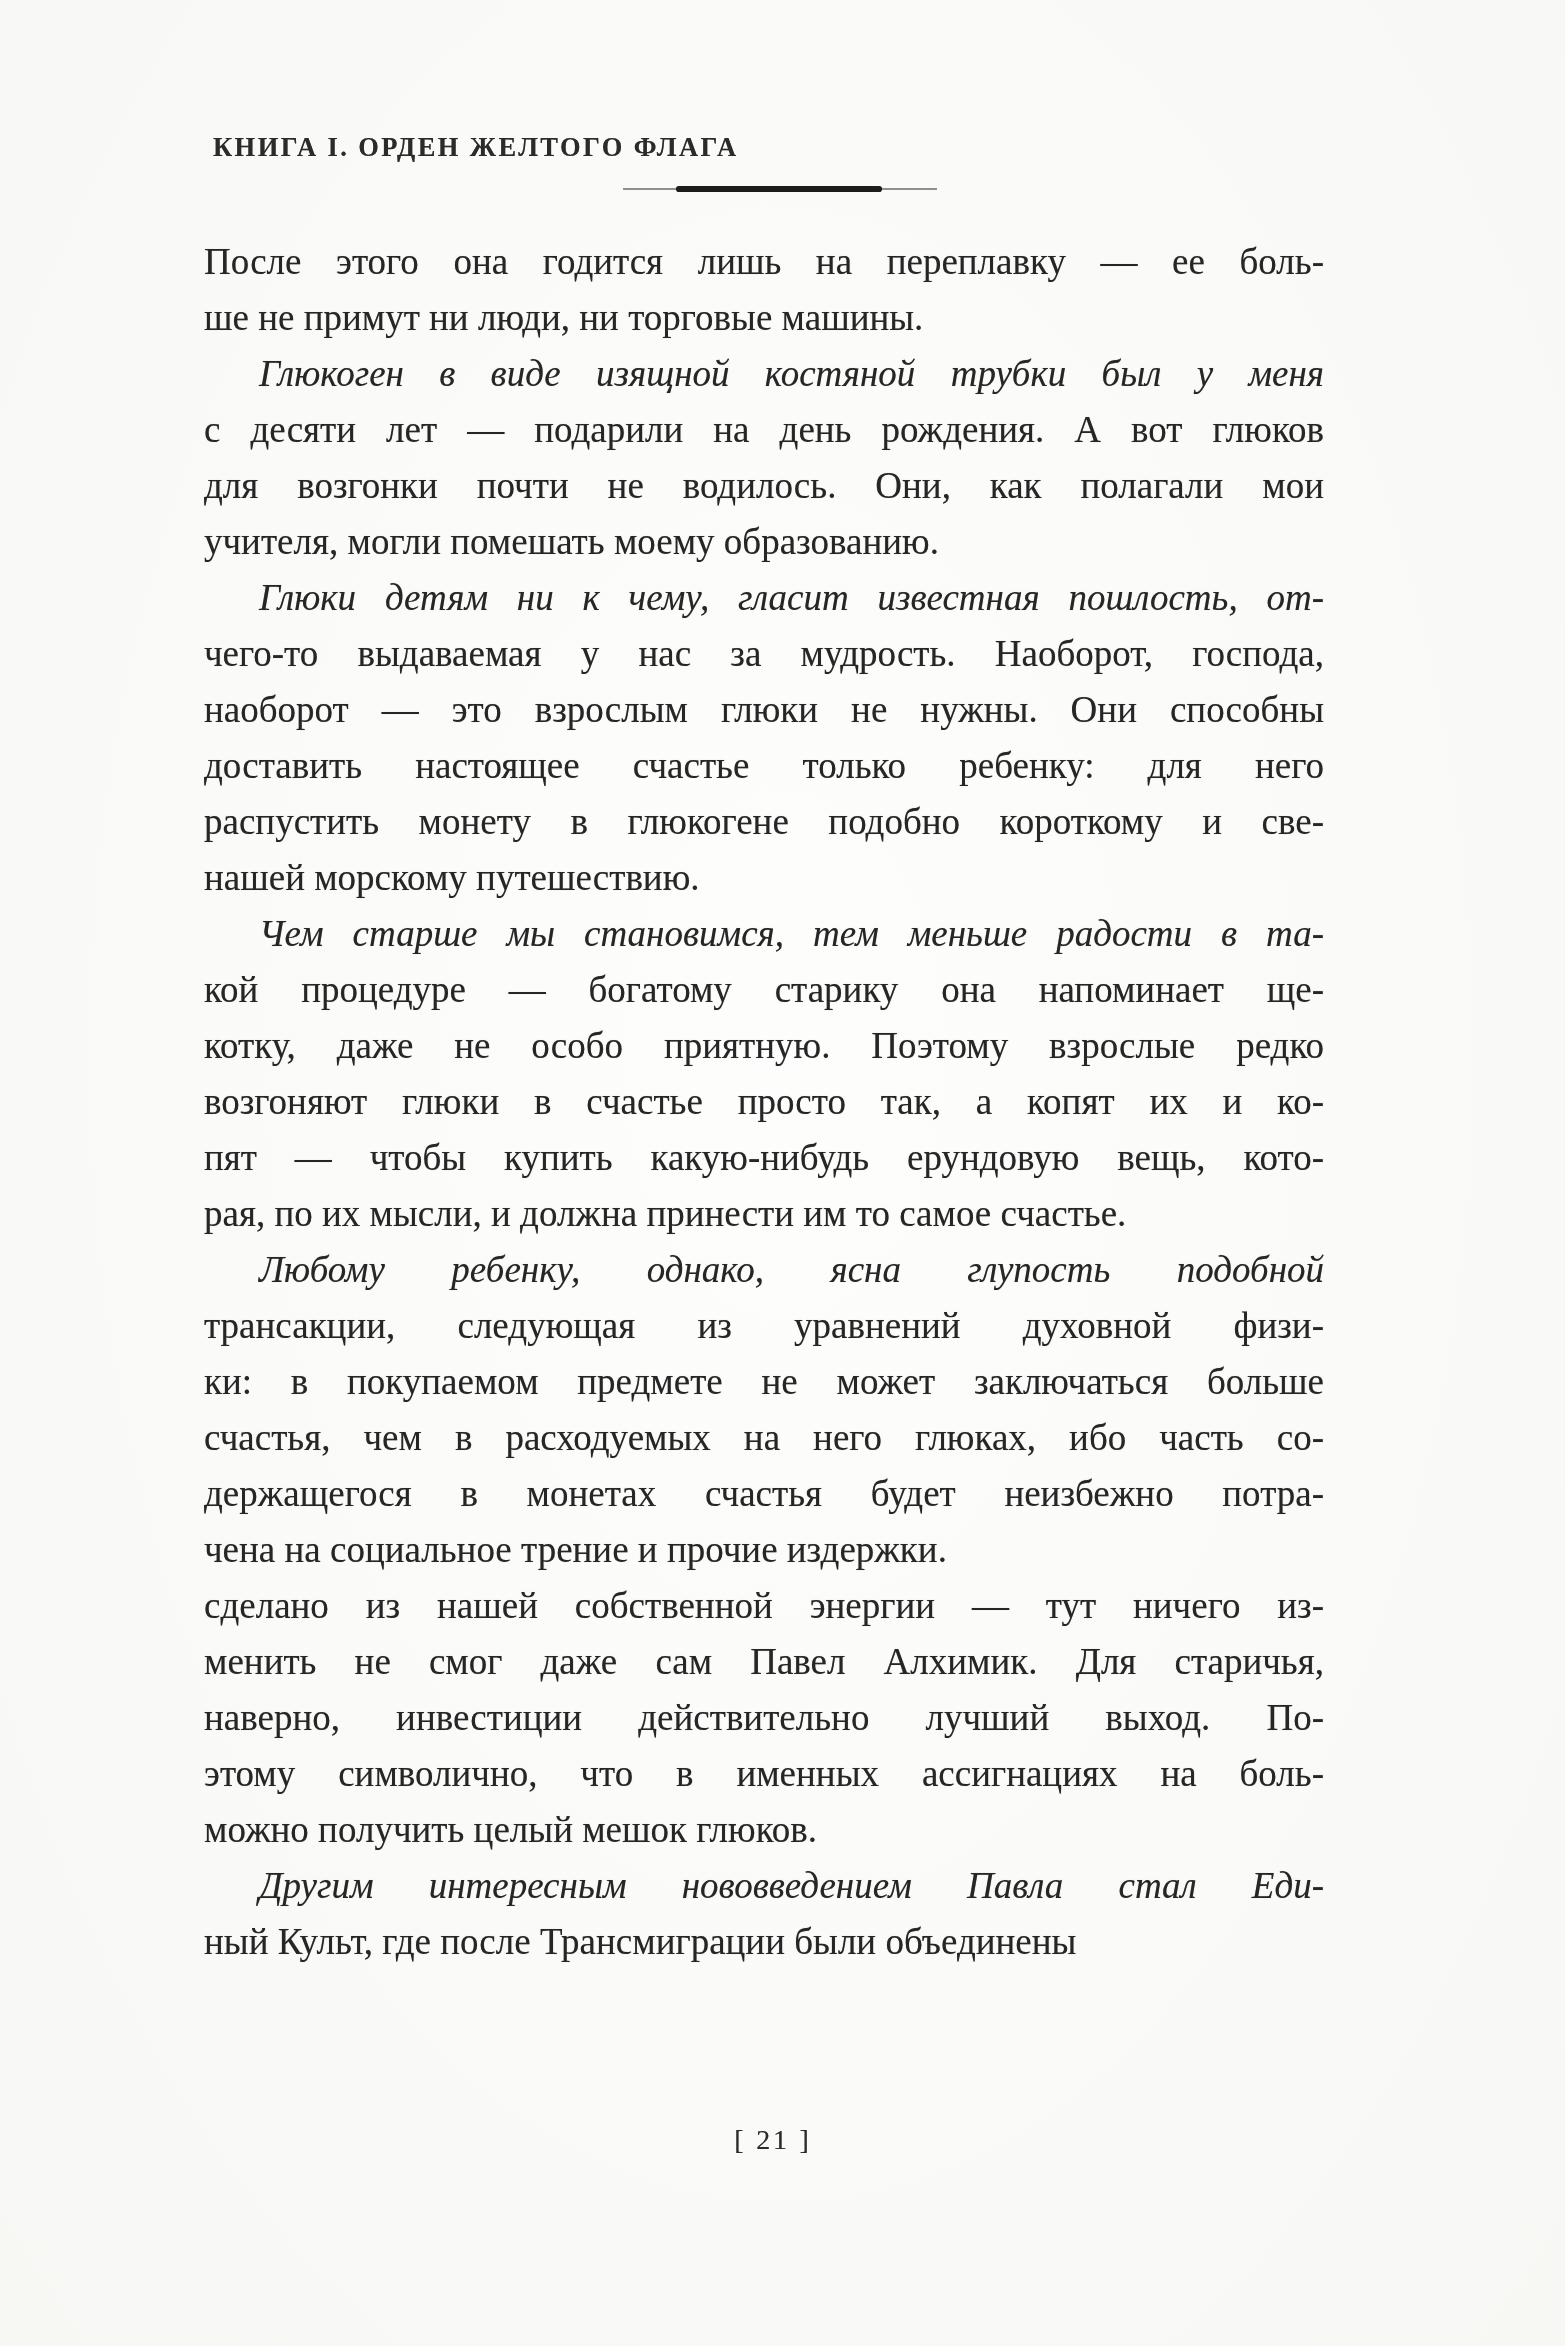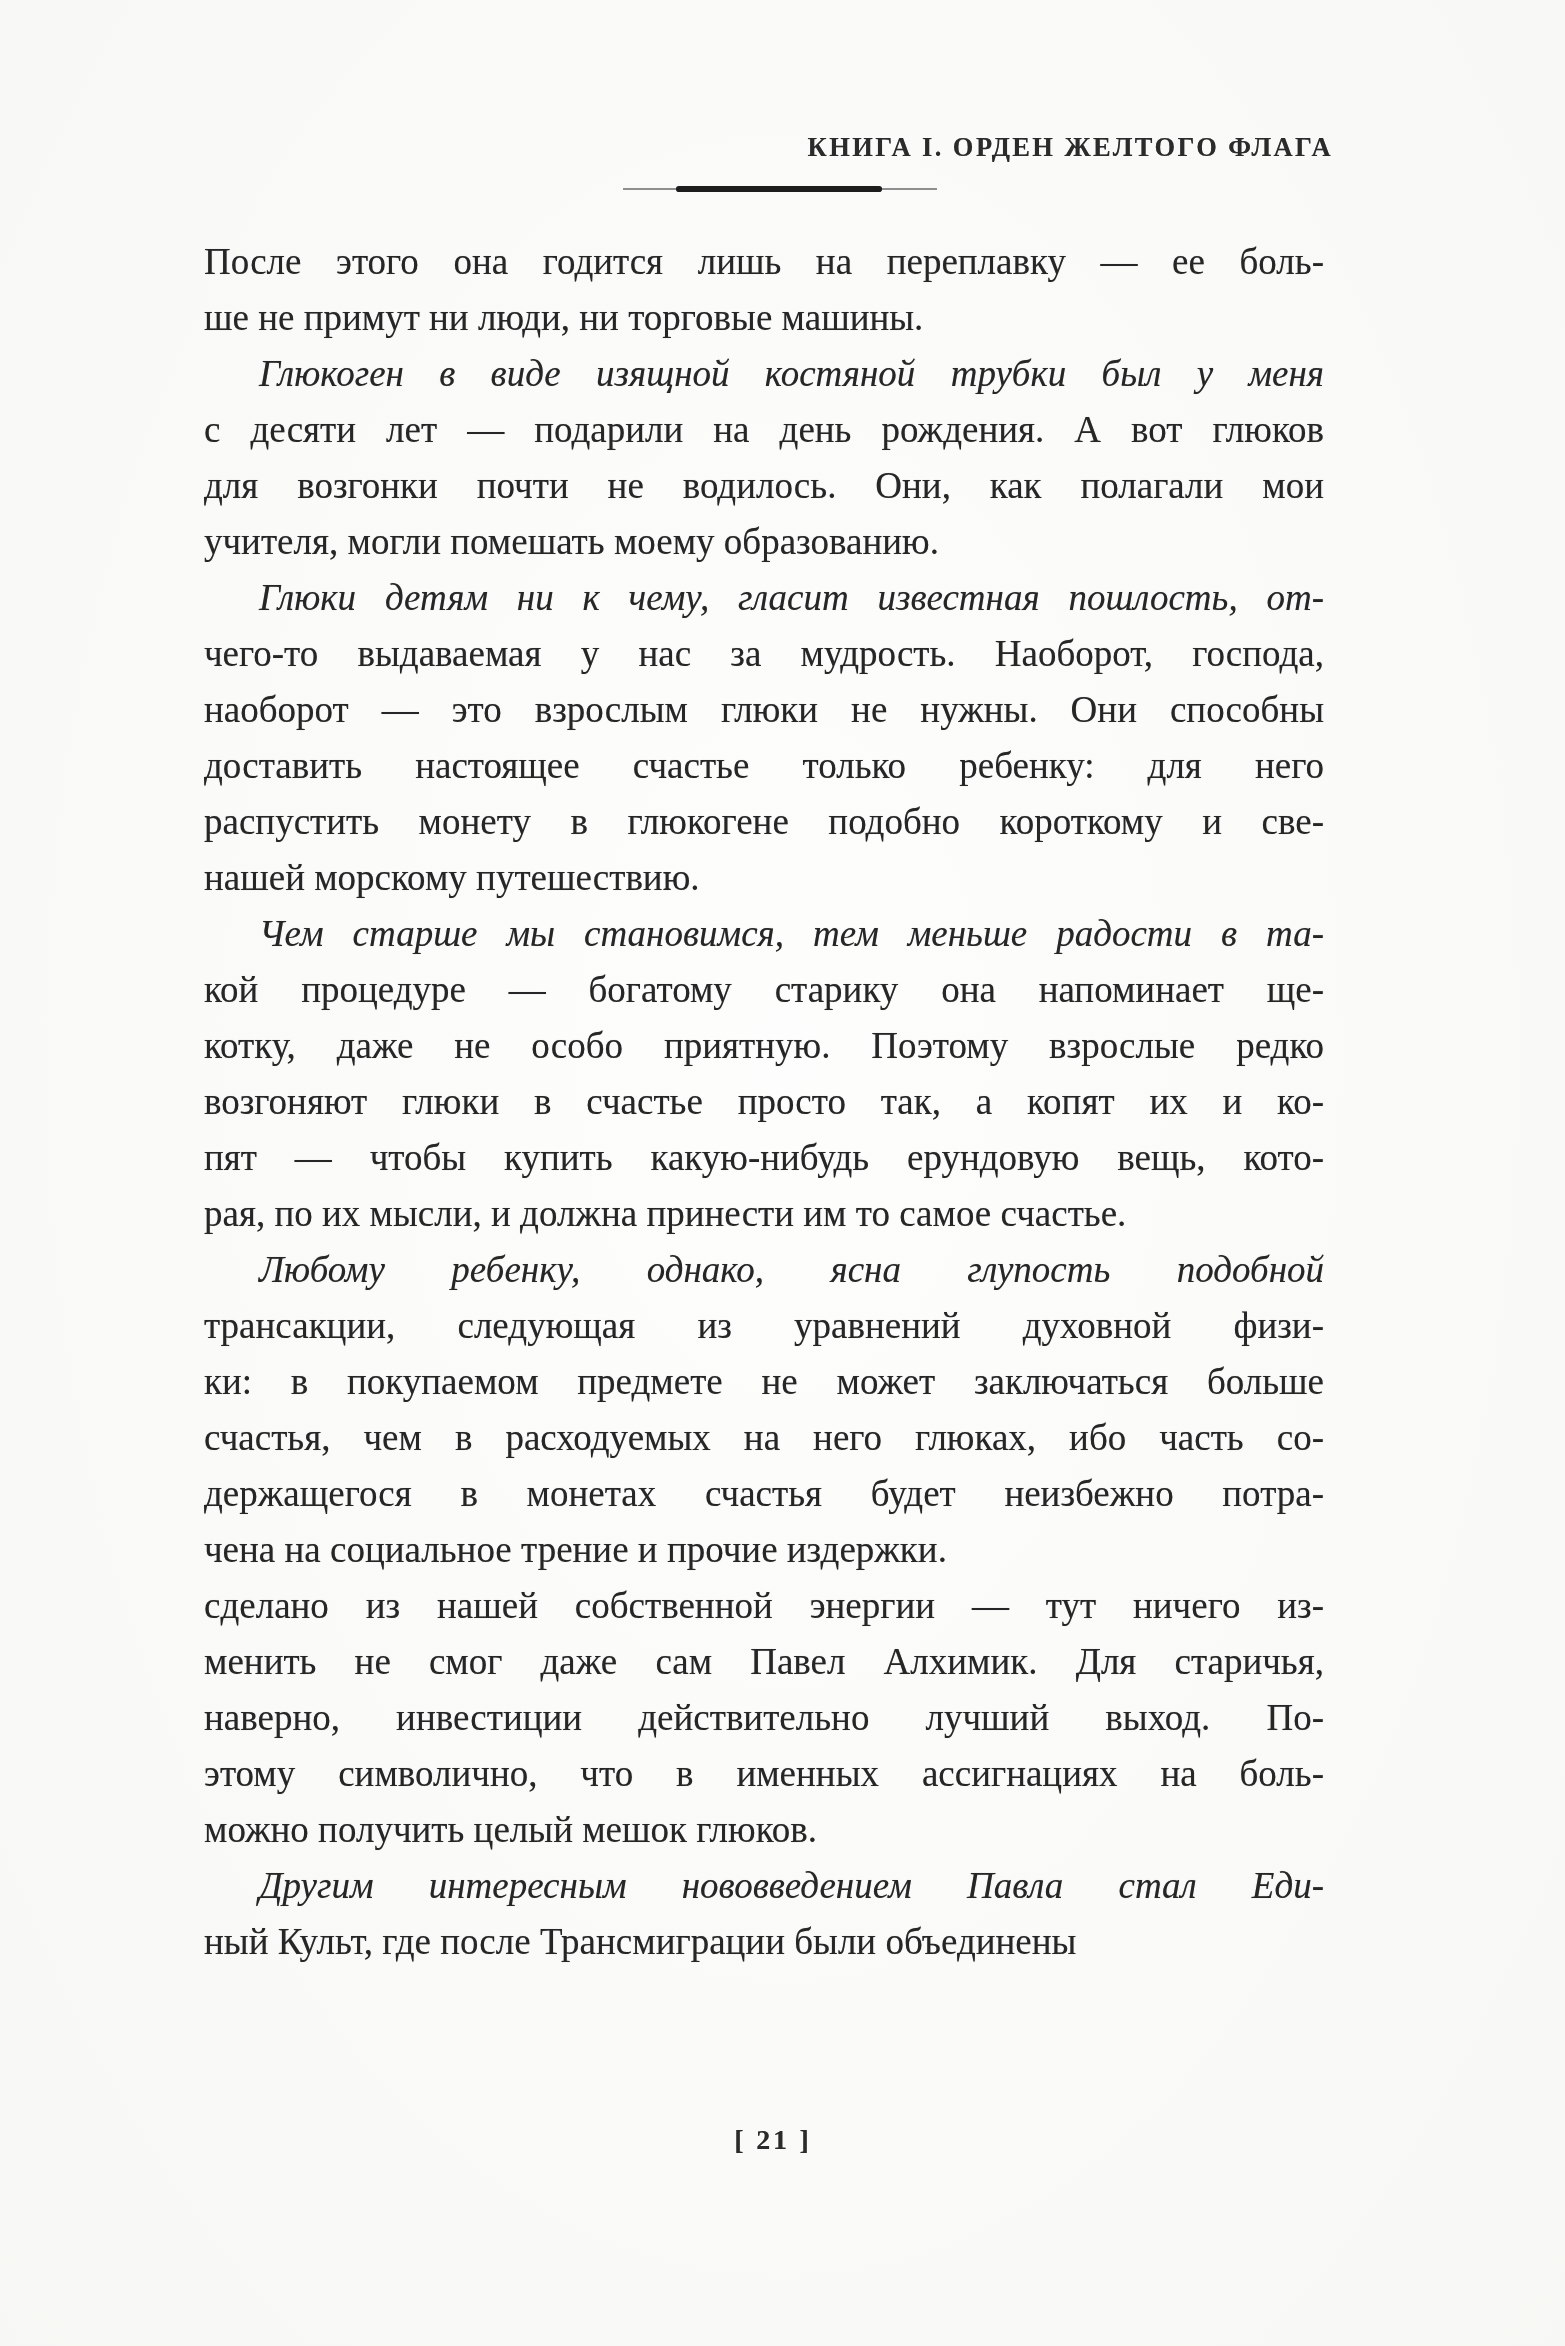--- a/index.html
+++ b/index.html
@@ -23,21 +23,21 @@
     color: var(--ink);
     background:
       radial-gradient(ellipse at 50% 45%, rgba(255,255,255,0.6) 0%, rgba(240,240,236,0.35) 100%),
       var(--paper);
   }
   .running-head {
     position: absolute;
     top: 132px;
     left: 213px;
     width: 1120px;
-    text-align: right;
+    text-align: left;
     font-size: 26.5px;
     font-weight: bold;
     letter-spacing: 2.4px;
     color: #2b2b2b;
     text-shadow: 0 0 0.6px rgba(30,30,30,0.45);
   }
   .ornament {
     position: absolute;
     top: 185px;
     left: 623px;
@@ -82,21 +82,21 @@
     text-indent: 55px;
     font-style: italic;
   }
   .folio {
     position: absolute;
     top: 2124px;
     left: 213px;
     width: 1120px;
     text-align: center;
     font-size: 28px;
-    font-weight: bold;
+    font-weight: normal;
     letter-spacing: 2.8px;
     color: #2b2b2b;
     text-shadow: 0 0 0.6px rgba(30,30,30,0.45);
   }
 </style>
 </head>
 <body>
 
 <div class="page">
 

